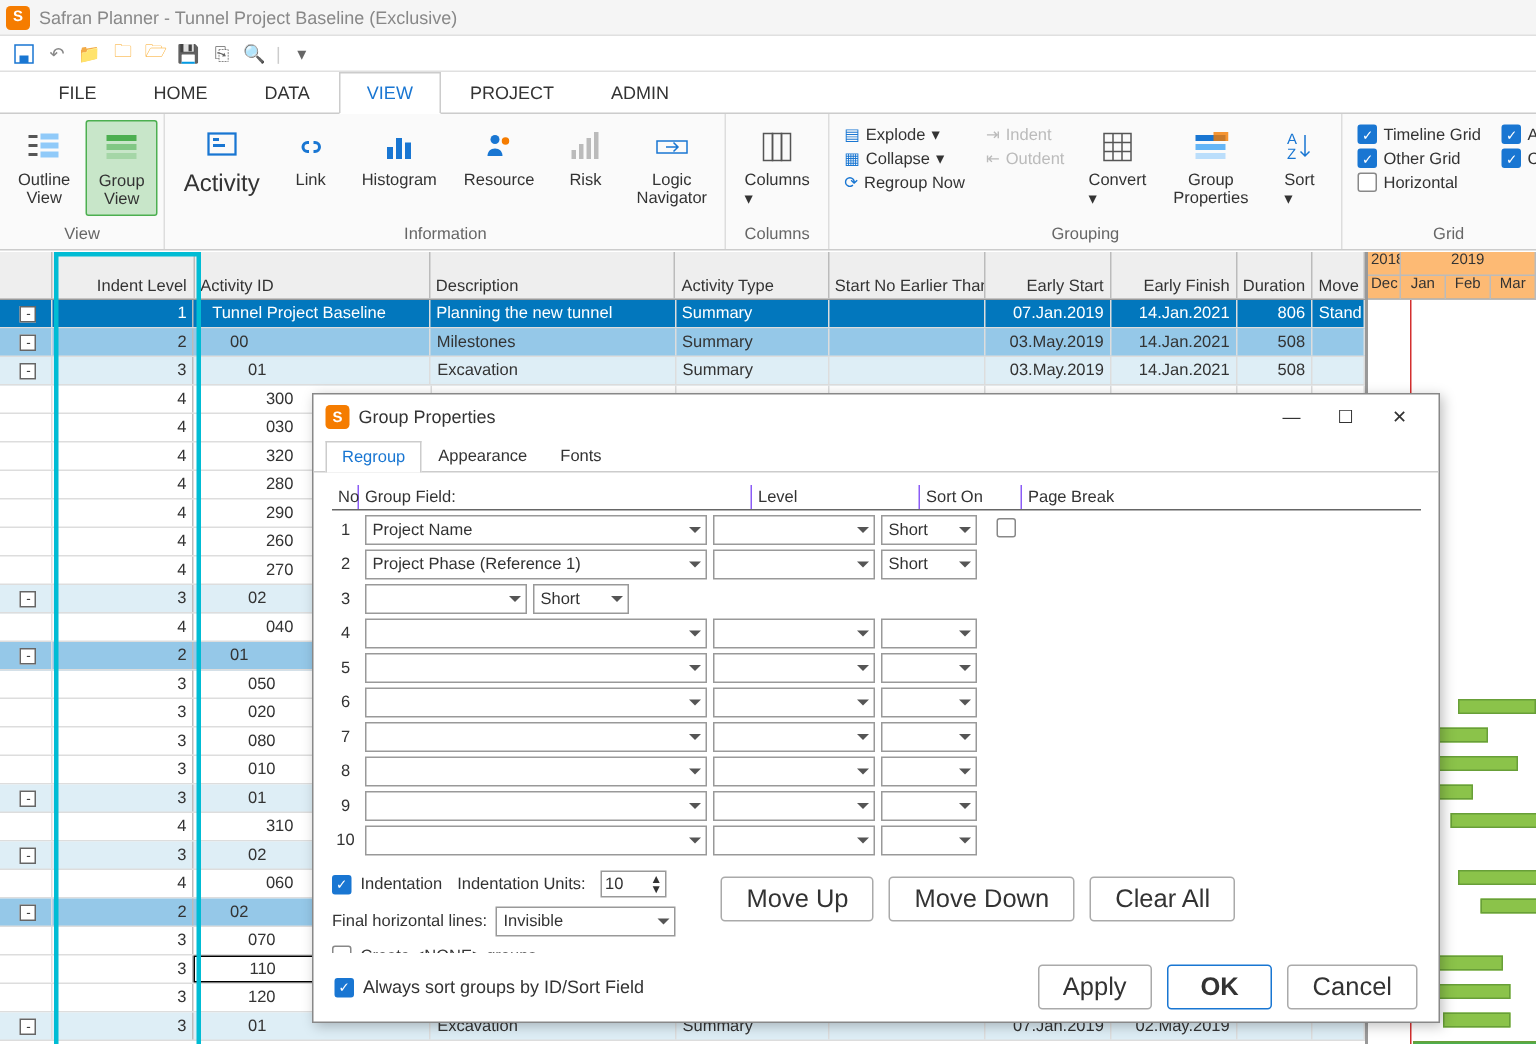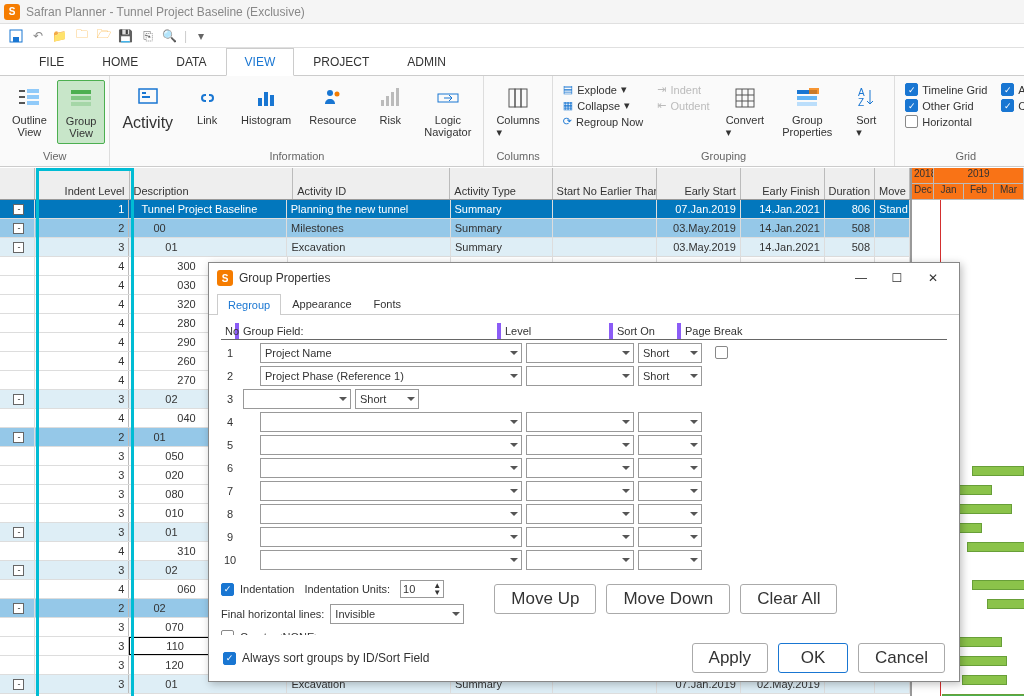--- a/index.html
+++ b/index.html
@@ -31,21 +31,21 @@
 .ribbon-small-row { display: flex; align-items: center; gap: 4px; cursor: pointer; padding: 1px 2px; white-space: nowrap; }
 .chk { width: 13px; height: 13px; border: 1px solid #888; background: #fff; display: inline-flex; align-items: center; justify-content: center; font-size: 9px; color: #1976d2; border-radius: 2px; }
 .chk.checked { background: #1976d2; color: #fff; border-color: #1976d2; }
 
 
 .grid-wrap { display: flex; height: 530px; overflow: hidden; }
 .left-grid { flex: 0 0 912px; overflow: hidden; border-right: 2px solid #999; position: relative; }
 .right-gantt { flex: 1; background: #fff; position: relative; overflow: hidden; }
 
 
-.tl-head { height: 32px; border-bottom: 1px solid #999; background: #f97316; font-size: 10px; }
+.tl-head { height: 32px; border-bottom: 1px solid #999; background: #fdba74; font-size: 10px; }
 .tl-row { display: flex; height: 16px; }
 .tl-cell { border-right: 1px solid #bbb; border-bottom: 1px solid #bbb; padding: 0 2px; flex: 1; text-align: center; overflow: hidden; }
 
 
 .gh { display: flex; height: 32px; background: #eee; border-bottom: 1px solid #999; }
 .gh-cell { border-right: 1px solid #bbb; padding: 2px 4px; display: flex; align-items: flex-end; font-size: 11px; overflow: hidden; white-space: nowrap; }
 
 
 .grow { display: flex; height: 19px; border-bottom: 1px solid #ddd; align-items: center; }
 .grow.sel { background: #0277bd; color: #fff; }
@@ -75,31 +75,31 @@
 
 .dlg { position: absolute; top: 262px; left: 208px; width: 752px; height: 420px; background: #fff; border: 1px solid #888; box-shadow: 2px 2px 8px rgba(0,0,0,0.25); z-index: 100; display: flex; flex-direction: column; }
 .dlg-title { height: 30px; display: flex; align-items: center; padding: 0 8px; }
 .dlg-title-text { flex: 1; font-size: 12px; }
 .dlg-ctrl { width: 36px; height: 24px; display: flex; align-items: center; justify-content: center; cursor: pointer; }
 .dlg-tabs { display: flex; padding: 0 8px; border-bottom: 1px solid #ccc; }
 .dlg-tab { padding: 4px 10px; font-size: 11px; cursor: pointer; border: 1px solid transparent; border-bottom: none; }
 .dlg-tab.active { border-color: #ccc; background: #fff; position: relative; top: 1px; color: #1976d2; }
 .dlg-body { flex: 1; padding: 8px 12px; font-size: 11px; overflow: auto; }
 .gf-head { display: flex; border-bottom: 1px solid #666; font-size: 11px; }
-.gf-head > div { border-right: 4px solid #8b5cf6; padding: 2px 4px; }
+.gf-head > div { border-right: 1px solid #8b5cf6; padding: 2px 4px; }
 .gf-row { display: flex; align-items: center; gap: 4px; margin: 3px 0; }
 .gf-no { width: 18px; text-align: center; }
 .gf-sel { border: 1px solid #999; height: 20px; background: #fff; display: flex; align-items: center; padding: 0 4px; position: relative; }
 .gf-sel::after { content: ""; position: absolute; right: 3px; top: 50%; width: 0; height: 0; border: 4px solid transparent; border-top-color: #555; transform: translateY(-2px); }
-.gf-wide { width: 262px; margin-left: 17px; }
+.gf-wide { width: 228px; }
 .gf-lvl { width: 108px; }
 .gf-sort { width: 64px; }
 .dlg-footer { padding: 8px 14px; display: flex; justify-content: flex-end; gap: 10px; align-items: center; }
 .btn { border: 1px solid #aaa; background: #fff; padding: 4px 16px; font-size: 17px; border-radius: 3px; cursor: pointer; min-width: 70px; text-align: center; }
-.btn.primary { border-color: #1976d2; }
+.btn.primary { border-color: #1976d2; font-weight: bold; }
 .spin { border: 1px solid #999; width: 44px; height: 18px; display: inline-flex; align-items: center; padding: 0 2px; }
 .inline-chk { display: inline-flex; align-items: center; gap: 6px; }
 .inline-chk .chk { flex-shrink: 0; }
 
 svg { display: block; }
 </style>
 </head>
 <body>
 
 <div class="titlebar">
@@ -332,22 +332,22 @@
     <div class="ribbon-group-label">Grid</div>
   </div>
 </div>
 
 <div class="grid-wrap">
   <div class="left-grid">
     <div class="hl-col"></div>
     <div class="gh">
       <div class="gh-cell c-exp"></div>
       <div class="gh-cell c-indent">Indent Level</div>
+      <div class="gh-cell c-actid">Activity ID</div>
       <div class="gh-cell c-desc">Description</div>
-      <div class="gh-cell c-actid">Activity ID</div>
       <div class="gh-cell c-type">Activity Type</div>
       <div class="gh-cell c-snet">Start No Earlier Than</div>
       <div class="gh-cell c-estart">Early Start</div>
       <div class="gh-cell c-efin">Early Finish</div>
       <div class="gh-cell c-dur">Duration</div>
       <div class="gh-cell c-cal">Move</div>
     </div>
     <div id="grid-rows">
         <div class="grow sel">
           <div class="gcell c-exp">
@@ -804,21 +804,21 @@
               <span>Indentation</span>
             </label>
           <span>Indentation Units:</span>
           <span class="spin">
               <span>10</span>
               <span style="margin-left:auto;font-size:8px;line-height:7px">▲<br>▼</span>
             </span>
         </div>
         <div style="display:flex;align-items:center;gap:6px">
           <span>Final horizontal lines:</span>
-          <span class="gf-sel" style="width:134px">
+          <span class="gf-sel" style="width:120px">
               <span>Invisible</span>
             </span>
         </div>
         <label class="inline-chk">
             <span class="chk"></span>
             <span>Create &lt;NONE&gt; groups</span>
           </label>
       </div>
       <div style="display:flex;gap:10px;margin-top:4px">
         <div class="btn">Move Up</div>

